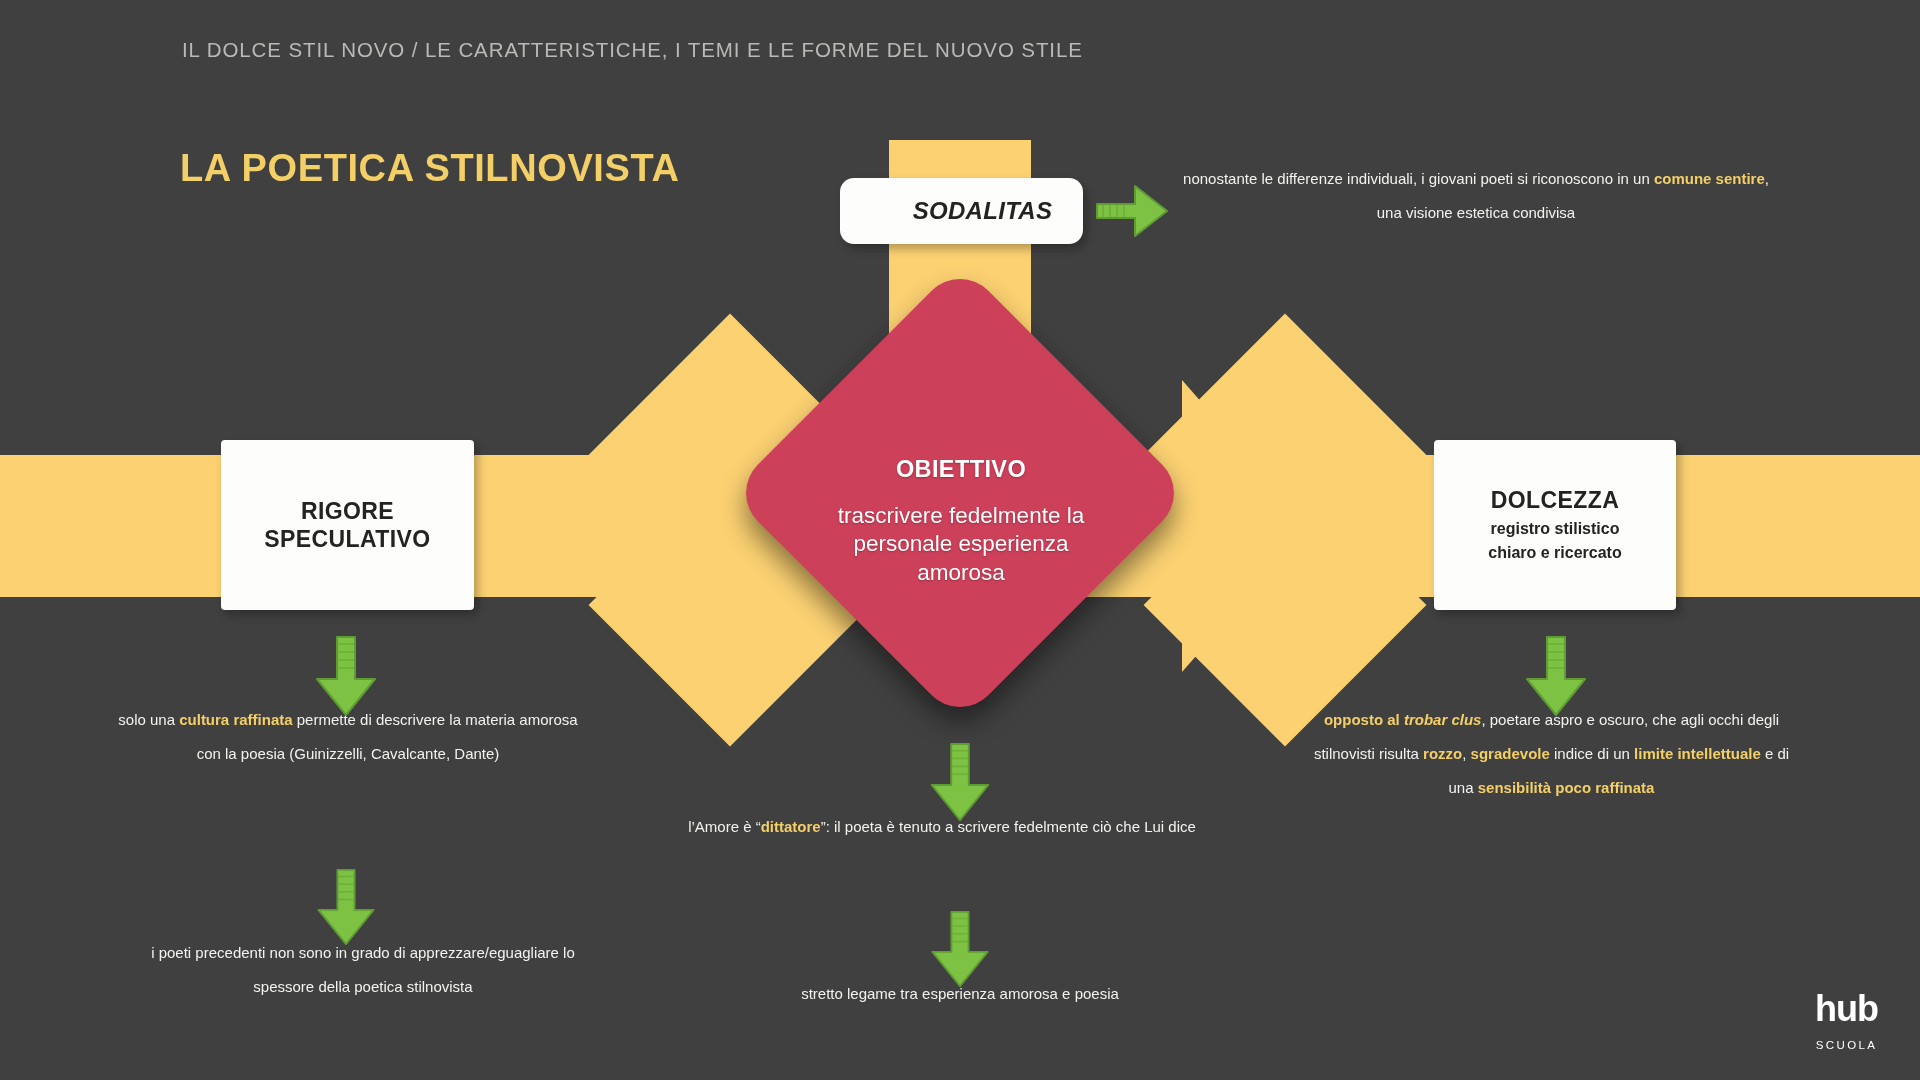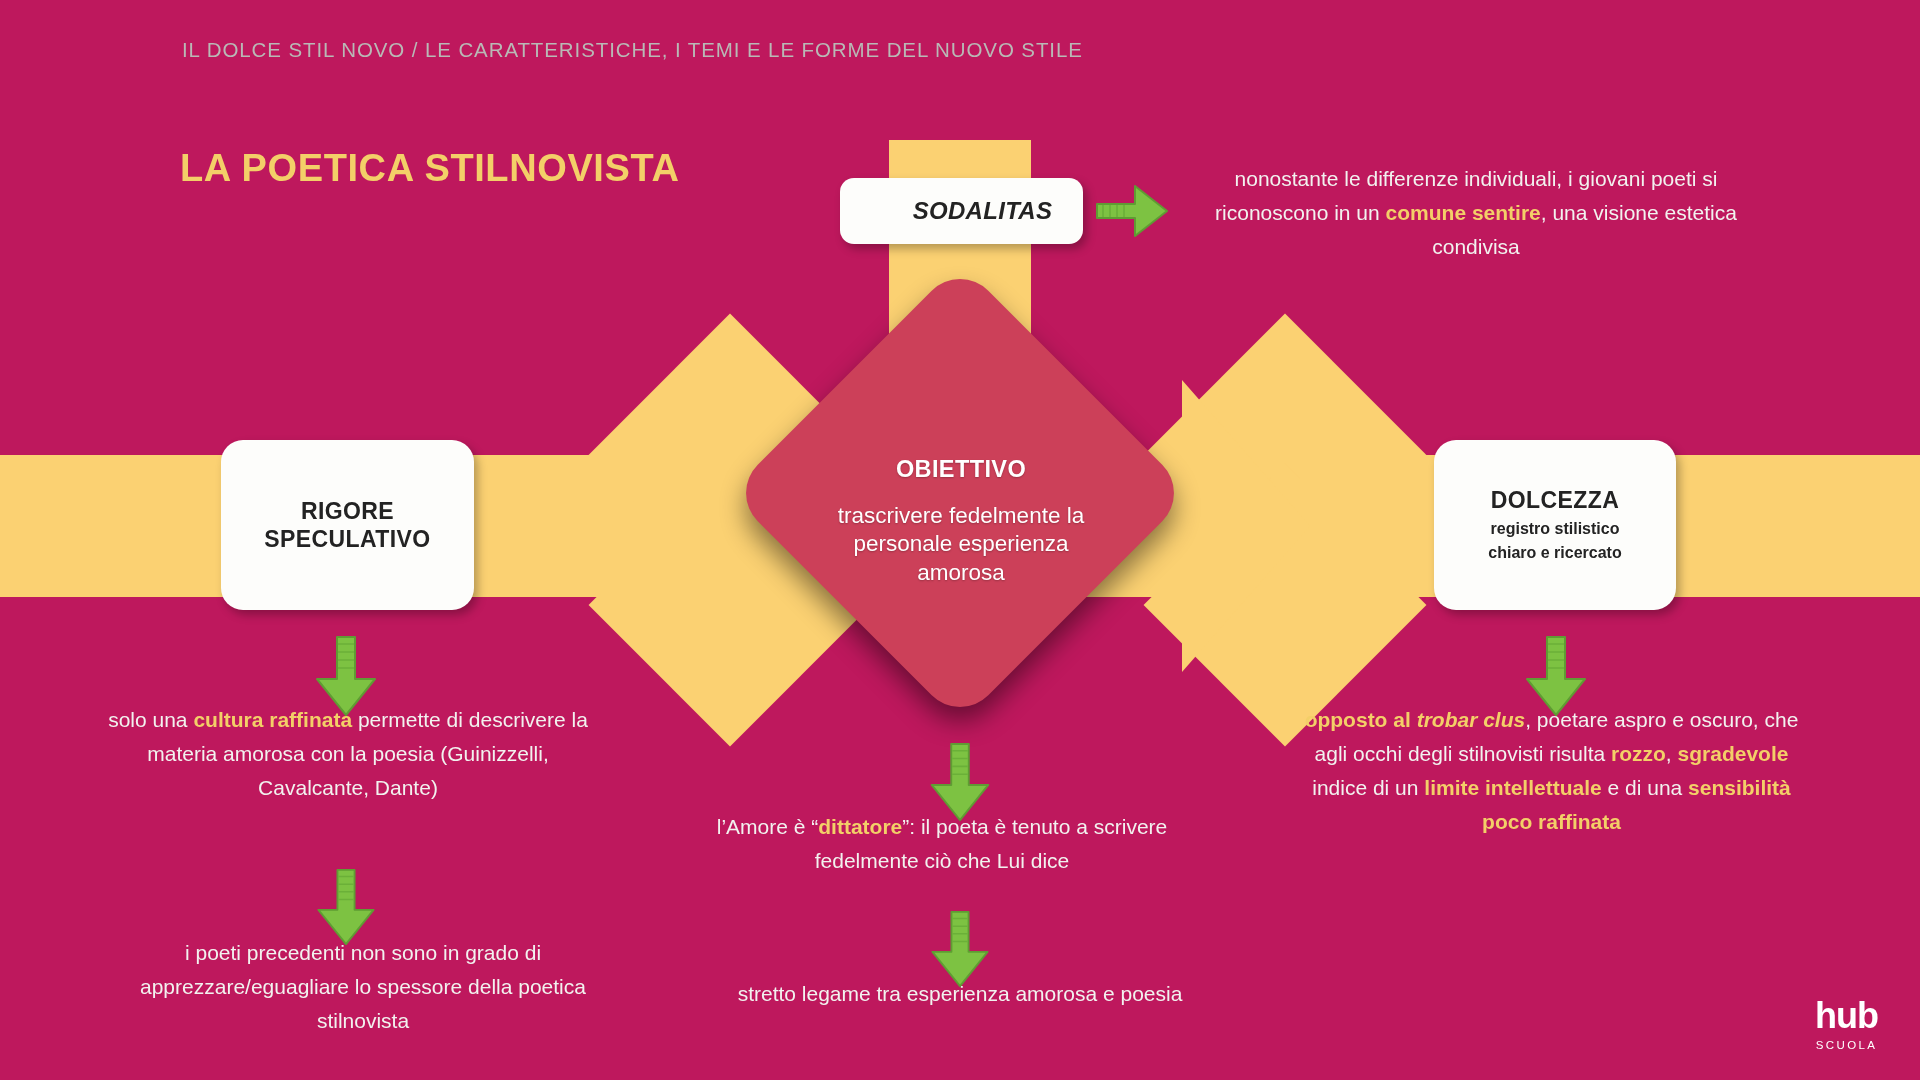--- a/index.html
+++ b/index.html
@@ -9,21 +9,21 @@
     height: 1080px;
     overflow: hidden;
     background: #2b2b2a;
     font-family: "Liberation Sans", sans-serif;
   }
 
   #stage {
     position: relative;
     width: 1920px;
     height: 1080px;
-    background: #be185d;
+    background: #404040;
   }
 
   
   .kicker {
     position: absolute;
     left: 182px;
     top: 38px;
     font-size: 20.5px;
     letter-spacing: 0.9px;
     color: #b9b9b6;
@@ -122,21 +122,21 @@
     font-weight: bold;
     font-size: 23.5px;
     letter-spacing: 0.4px;
     margin-bottom: 18px;
   }
 
   
   .card {
     position: absolute;
     background: #fdfdfb;
-    border-radius: 22px;
+    border-radius: 4px;
     box-shadow: 4px 5px 10px rgba(0,0,0,0.28);
     color: #232323;
     display: flex;
     flex-direction: column;
     justify-content: center;
     align-items: center;
     text-align: center;
     z-index: 5;
   }
   .card .c-title {
@@ -169,21 +169,21 @@
     letter-spacing: 0.3px;
   }
 
   
   .garrow { position: absolute; z-index: 7; }
 
   
   .copy {
     position: absolute;
     color: #f2f2ef;
-    font-size: 21px;
+    font-size: 15px;
     line-height: 34px;
     text-align: center;
   }
   .copy .hi { color: #f3cf68; font-weight: bold; }
   .copy .hi-i { color: #f3cf68; font-weight: bold; font-style: italic; }
 
   .copy-top-right { left: 1176px; top: 162px; width: 600px; }
   .copy-left-1    { left: 108px;  top: 703px; width: 480px; }
   .copy-left-2    { left: 108px;  top: 936px; width: 480px; margin-left: 15px; }
   .copy-mid-1     { left: 682px;  top: 810px; width: 520px; }
@@ -202,21 +202,21 @@
   .logo .logo-mark {
     font-size: 36px;
     font-weight: bold;
     letter-spacing: -1px;
     line-height: 30px;
   }
   .logo .logo-sub {
     font-size: 11.5px;
     letter-spacing: 2.4px;
     line-height: 14px;
-    margin-top: 7px;
+    margin-top: 14px;
   }
 </style>
 </head>
 <body>
 
 <div id="stage">
 
   <div class="kicker">IL DOLCE STIL NOVO / LE CARATTERISTICHE, I TEMI E LE FORME DEL NUOVO STILE</div>
   <div class="page-title">LA POETICA STILNOVISTA</div>
 

